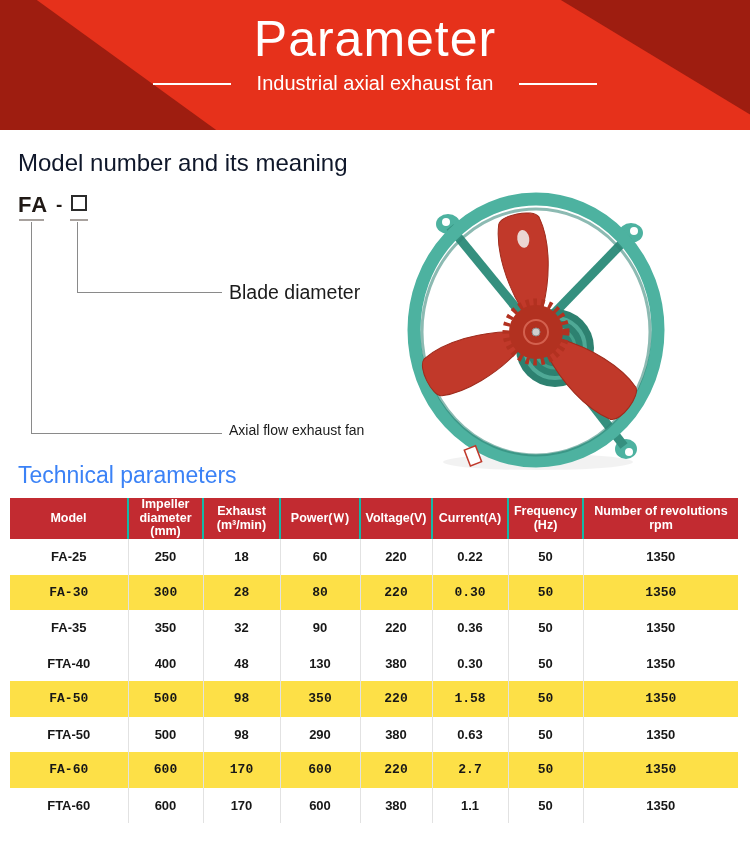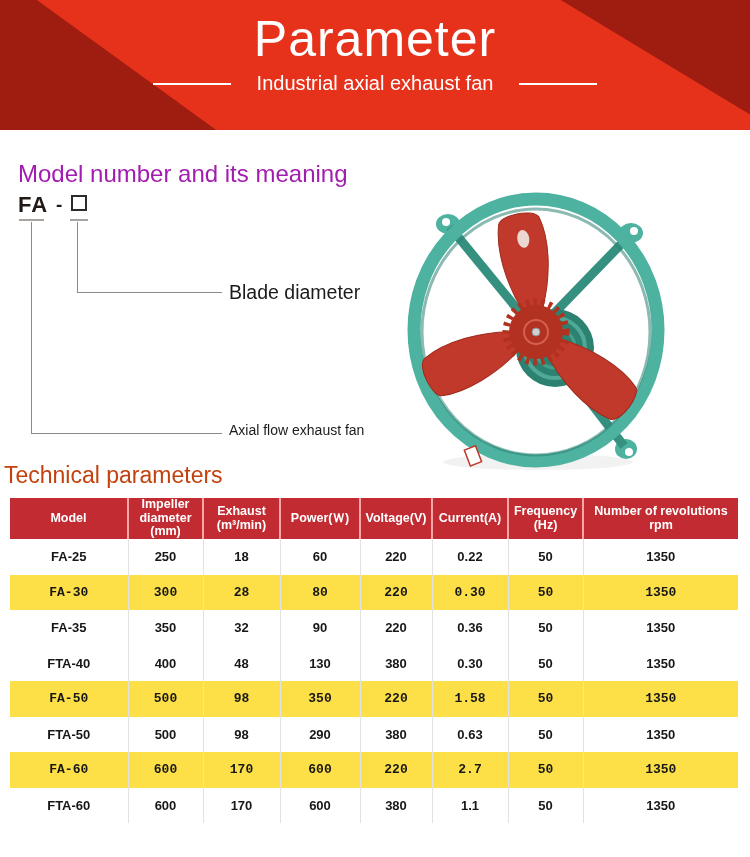--- a/index.html
+++ b/index.html
@@ -16,45 +16,45 @@
   .corner.right { right:0; top:0; width:195px; height:130px;
                   clip-path:polygon(3% 0, 100% 0, 100% 88%); }
   .banner-title { position:absolute; left:0; top:10px; width:100%; text-align:center;
                   color:#fff; font-size:50px; font-weight:400; letter-spacing:1px; }
   .banner-sub { position:absolute; left:0; top:72px; width:100%;
                 display:flex; align-items:center; justify-content:center; gap:26px; }
   .banner-sub .dash { width:78px; height:2px; background:#fff; }
   .banner-sub .txt { color:#fff; font-size:20px; }
 
   
-  .h-model { position:absolute; left:18px; top:160px; font-size:24px; color:#a21caf; }
+  .h-model { position:absolute; left:18px; top:149px; font-size:24px; color:#0f172a; }
   .fa { position:absolute; left:18px; top:192px; font-size:22px; font-weight:bold; color:#201915; letter-spacing:1px;text-align:center; }
   .dash-sep { position:absolute; left:56px; top:194px; font-size:19px; font-weight:bold; color:#201915; }
   .code-box { position:absolute; left:71px; top:195px; width:16px; height:16px; border:2.5px solid #2b2b2b; background:#fff; }
   .tick { position:absolute; top:219px; height:2px; background:#a8a29e; }
   .tick.t1 { left:19px; width:25px; }
   .tick.t2 { left:70px; width:18px; }
   .dline { position:absolute; background:#8a8a8a; }
   .vl1 { left:31px; top:222px; width:1px; height:211px; }
   .hl1 { left:31px; top:433px; width:191px; height:1px; }
   .vl2 { left:77px; top:222px; width:1px; height:70px; }
   .hl2 { left:77px; top:292px; width:145px; height:1px; }
   .lbl-blade { position:absolute; left:229px; top:281px; font-size:19.5px; color:#1b1b1b;text-align:right; }
   .lbl-fan   { position:absolute; left:229px; top:422px; font-size:14px; color:#1b1b1b; }
 
   
   .fan-svg { position:absolute; left:398px; top:186px; width:300px; height:290px; }
 
   
-  .h-tech { position:absolute; left:4px; top:462px; font-size:23px; color:#c2410c; }
+  .h-tech { position:absolute; left:18px; top:462px; font-size:23px; color:#3b82f6; }
   table.params { position:absolute; left:10px; top:498px; width:728px;
                  border-collapse:collapse; table-layout:fixed; }
   table.params thead th { background:var(--thead-bg,#c22b31); color:#fff; font-size:12.5px;
                  font-weight:bold; height:41px; vertical-align:middle; text-align:center;
-                 line-height:1.08; padding:0 2px; border-left:2px solid #fca5a5; }
+                 line-height:1.08; padding:0 2px; border-left:2px solid #14b8a6; }
   table.params thead th:first-child { border-left:none; }
   table.params td { height:35.5px; text-align:center; vertical-align:middle;
                  font-size:13px; font-weight:bold; color:#171717;
                  border-left:1px solid #e2e2e2; background:#fff; }
   table.params td:first-child { border-left:none;margin-top:32px; }
   table.params tr.alt td { background:#fde047;font-family:Liberation Mono, monospace; }
 </style>
 </head>
 <body>
 

